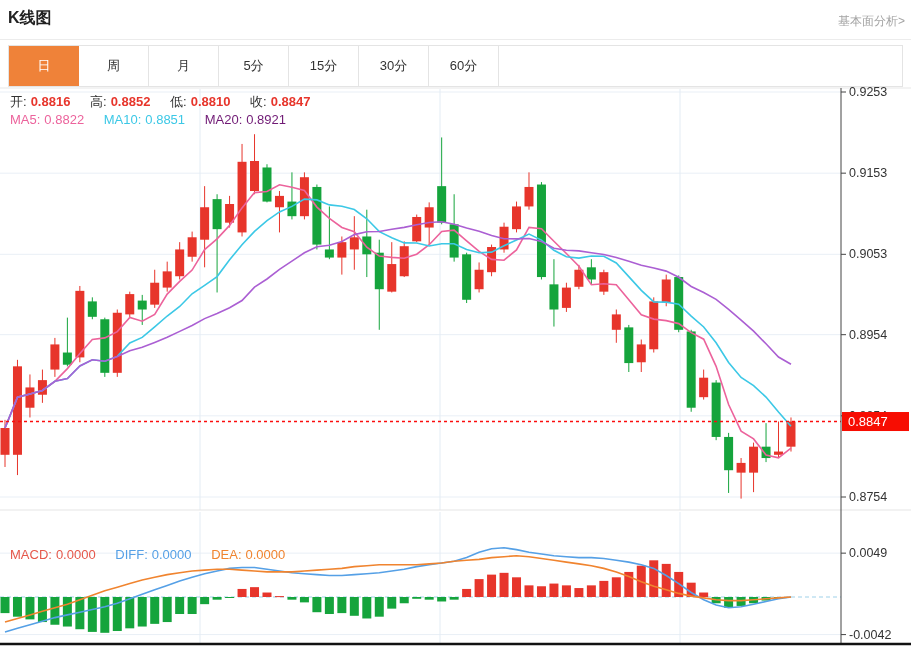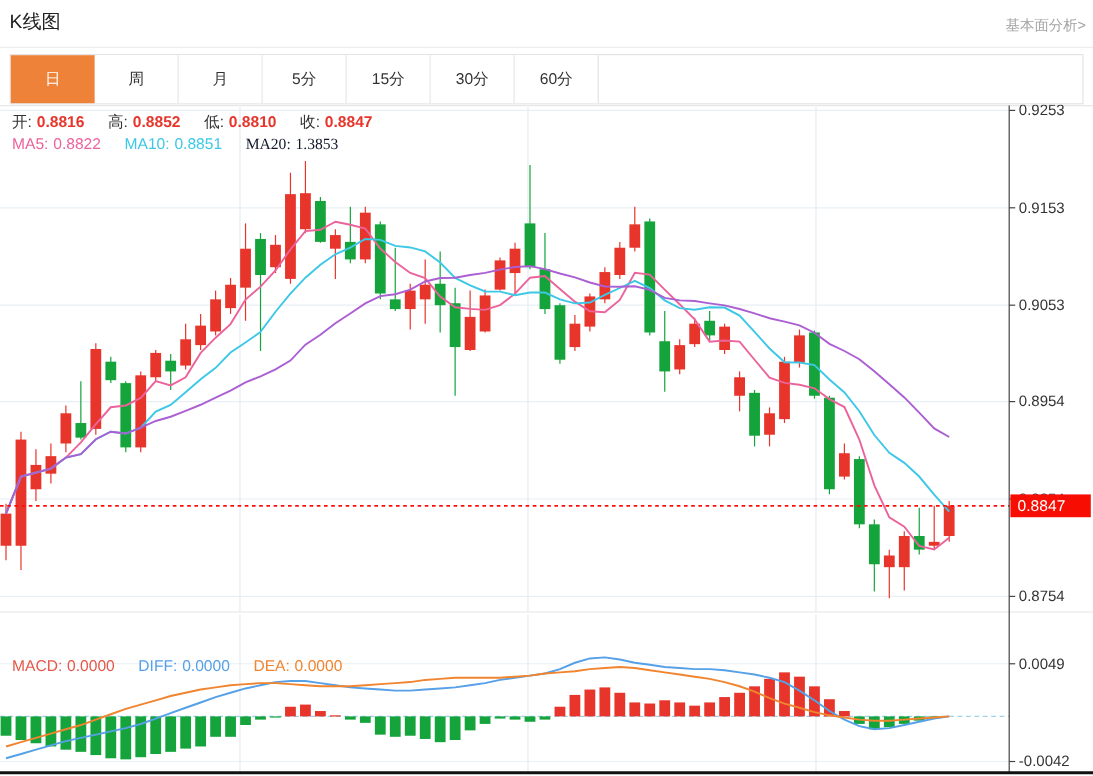--- a/index.html
+++ b/index.html
@@ -1,42 +1,42 @@
 <!DOCTYPE html>
 <html><head>
 <meta charset="utf-8">
 <style>
   html,body{margin:0;padding:0;}
   body{
     width:911px;height:647px;position:relative;overflow:hidden;background:#fff;
     font-family:"Liberation Sans","DejaVu Sans",sans-serif;
     -webkit-font-smoothing:antialiased;
   }
-  .hdr-title{position:absolute;left:8px;top:8px;font-size:16px;font-weight:normal;color:#222;z-index:5;}
+  .hdr-title{position:absolute;left:8px;top:8px;font-size:16px;font-weight:bold;color:#222;z-index:5;}
   .hdr-link{position:absolute;right:6px;top:13px;font-size:12px;color:#a3a3a3;text-decoration:none;z-index:5;cursor:pointer;}
   .hdr-divider{position:absolute;left:0;top:39px;width:911px;height:1px;background:#ececec;z-index:4;}
   .tabbar{
     position:absolute;left:8px;top:45px;width:895px;height:42px;
     border:1px solid #e4e4e4;background:#fff;display:flex;z-index:5;box-sizing:border-box;
   }
   .tab{
     width:70px;height:100%;line-height:40px;text-align:center;font-size:13px;color:#333;
     border-right:1px solid #e4e4e4;cursor:pointer;box-sizing:border-box;background:#fff;
   }
   .tab.selected{background:var(--tab-selected,#ef8239);color:#fff;border-right:none;}
   .legend{position:absolute;z-index:6;font-size:13px;white-space:nowrap;}
   .legend span{margin-right:4px;}
   .legend .gap{margin-right:16px;}
   #legend-ohlc{left:10px;top:93px;}
   #legend-ma{left:10px;top:112px;}
   #legend-macd{left:10px;top:515px;margin-top:32px;}
   #chart{position:absolute;left:0;top:0;z-index:1;}
 </style>
 <style>.v-red{color:#e7352b;font-weight:bold;} #legend-ohlc{color:#333333;}
-   .c-ma5{color:#ec639c;} .c-ma10{color:#3cc8e6;} .c-ma20{color:#0f172a;font-family:Liberation Serif, serif;}
+   .c-ma5{color:#ec639c;} .c-ma10{color:#3cc8e6;} .c-ma20{color:#701a75;}
    .c-macd{color:#e5574a;} .c-diff{color:#55a0e6;} .c-dea{color:#f0842f;}</style></head>
 <body style="--tab-selected: #ef8239;">
 
 <div class="hdr-title">K线图</div>
 <a class="hdr-link">基本面分析&gt;</a>
 <div class="hdr-divider"></div>
 
 <div class="tabbar" id="tabbar">
     <div class="tab selected">日</div>
     <div class="tab">周</div>
@@ -50,21 +50,21 @@
 <div class="legend" id="legend-ohlc">
   <span>开:</span><span class="v-red gap">0.8816</span>
   <span>高:</span><span class="v-red gap">0.8852</span>
   <span>低:</span><span class="v-red gap">0.8810</span>
   <span>收:</span><span class="v-red">0.8847</span>
 </div>
 
 <div class="legend" id="legend-ma">
   <span class="c-ma5">MA5:</span><span class="c-ma5 gap">0.8822</span>
   <span class="c-ma10">MA10:</span><span class="c-ma10 gap">0.8851</span>
-  <span class="c-ma20">MA20:</span><span class="c-ma20">1.3853</span>
+  <span class="c-ma20">MA20:</span><span class="c-ma20">0.8921</span>
 </div>
 
 <div class="legend" id="legend-macd">
   <span class="c-macd">MACD:</span><span class="c-macd gap">0.0000</span>
   <span class="c-diff">DIFF:</span><span class="c-diff gap">0.0000</span>
   <span class="c-dea">DEA:</span><span class="c-dea">0.0000</span>
 </div>
 
 <svg id="chart" width="911" height="647">
     <line x1="0" y1="88" x2="911" y2="88" stroke="#e7e7e7" stroke-width="1"></line>

